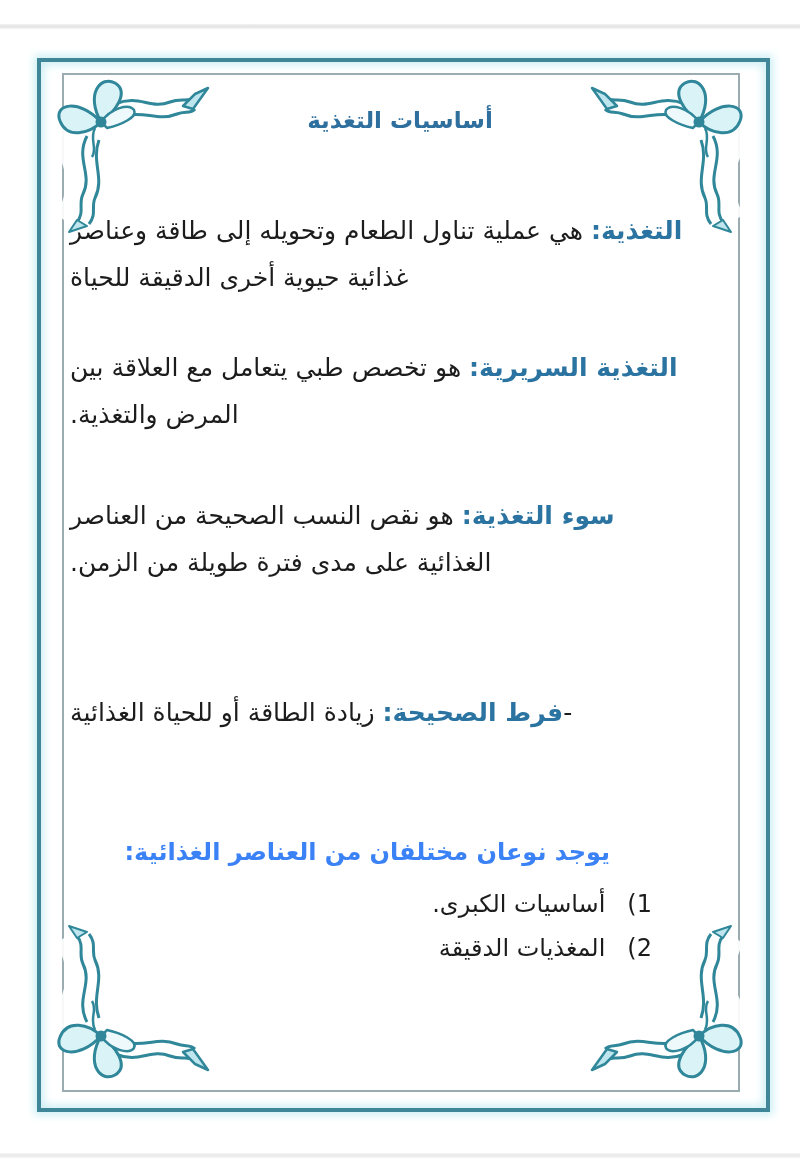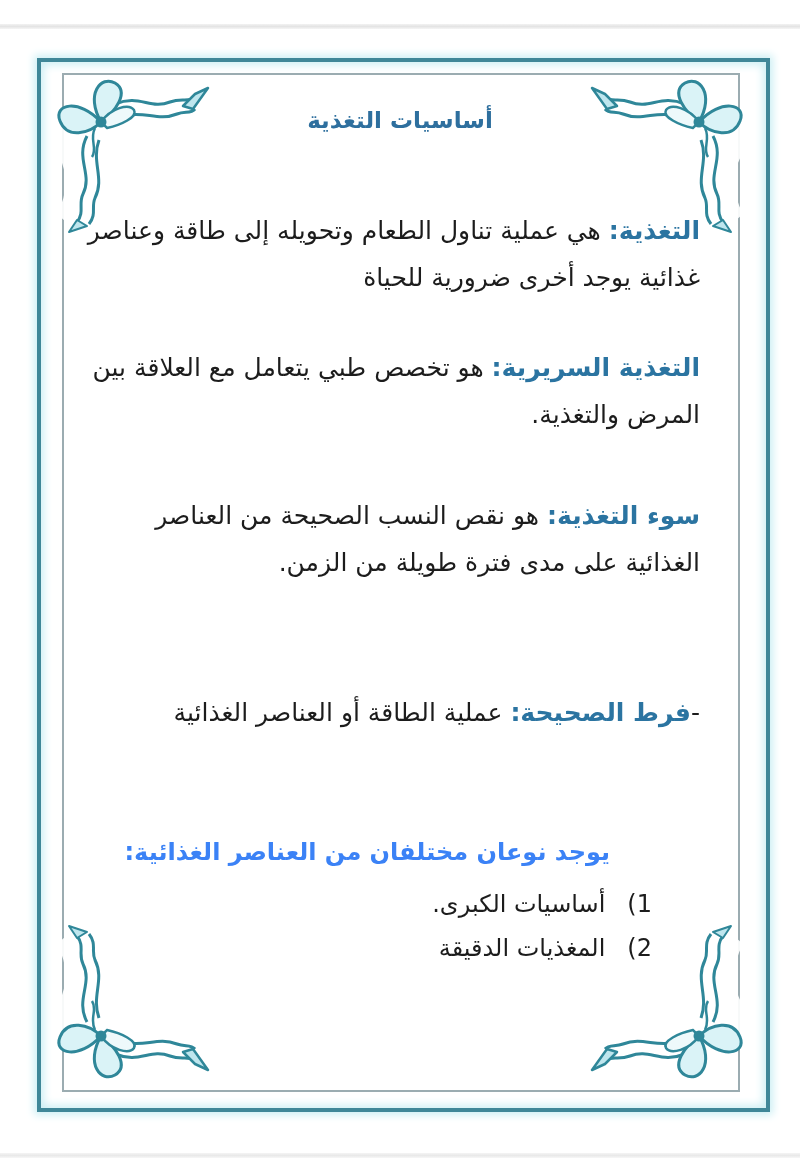--- a/index.html
+++ b/index.html
@@ -35,21 +35,21 @@
   .orn-tr { left:585px; top:52px;  transform:scaleX(-1); }
   .orn-bl { left:45px;  top:912px; transform:scaleY(-1); }
   .orn-br { left:585px; top:912px; transform:scale(-1,-1); }
 
   .title {
     position:absolute; left:0; top:95px; width:800px;
     text-align:center; font-size:23px; font-weight:bold; color:#2e6f9e;
   }
   .block {
     position:absolute; right:100px; left:70px;
-    text-align:right; white-space:nowrap;
+    text-align:left; white-space:nowrap;
     font-size:25px; color:#1c1c1c; line-height:47px;
   }
   .lead { color:#2b74a1; font-weight:bold; }
   .p1 { top:195px; }
   .p2 { top:332px; }
   .p3 { top:480px; }
   .includes { top:576px; font-weight:bold; }
   .item1 { top:625px; }
   .item2 { top:677px; }
   .heading2 {
@@ -126,36 +126,36 @@
     <path d="M56,58 C40,30 56,11 70,19 C85,28 70,48 56,58 Z" fill="#daf3f7" stroke="#2f8799" stroke-width="3"></path>
     <path d="M56,58 C66,44 84,39 89,46 C93,53 76,61 62,64 Z" fill="#eef9fb" stroke="#2f8799" stroke-width="2.5"></path>
     <path d="M50,64 C44,76 53,84 47,93" fill="none" stroke="#2f8799" stroke-width="2.5"></path>
     <circle cx="56" cy="58" r="5.5" fill="#2f8799"></circle>
   </svg>
 
   <div class="title">أساسيات التغذية</div>
 
   <div class="block p1">
     <div><span class="lead">التغذية:</span><span> هي عملية تناول الطعام وتحويله إلى طاقة وعناصر</span></div>
-    <div>غذائية يوجد أخرى ضرورية للحياة</div>
+    <div>غذائية حيوية أخرى الدقيقة للحياة</div>
   </div>
 
   <div class="block p3">
     <div><span class="lead">سوء التغذية:</span><span> هو نقص النسب الصحيحة من العناصر</span></div>
     <div>الغذائية على مدى فترة طويلة من الزمن.</div>
   </div>
 
   <div class="block p2">
     <div><span class="lead">التغذية السريرية:</span><span> هو تخصص طبي يتعامل مع العلاقة بين</span></div>
     <div>المرض والتغذية.</div>
   </div>
 
 
 
-  <div class="block item2"><span>-</span><span class="lead">فرط الصحيحة:</span><span> عملية الطاقة أو العناصر الغذائية</span></div>
+  <div class="block item2"><span>-</span><span class="lead">فرط الصحيحة:</span><span> زيادة الطاقة أو للحياة الغذائية</span></div>
 
   <div class="heading2">يوجد نوعان مختلفان من العناصر الغذائية:</div>
 
   <div class="numrow n1">
     <span>1)</span>
     <span>أساسيات الكبرى.</span>
   </div>
   <div class="numrow n2">
     <span>2)</span>
     <span>المغذيات الدقيقة</span>

